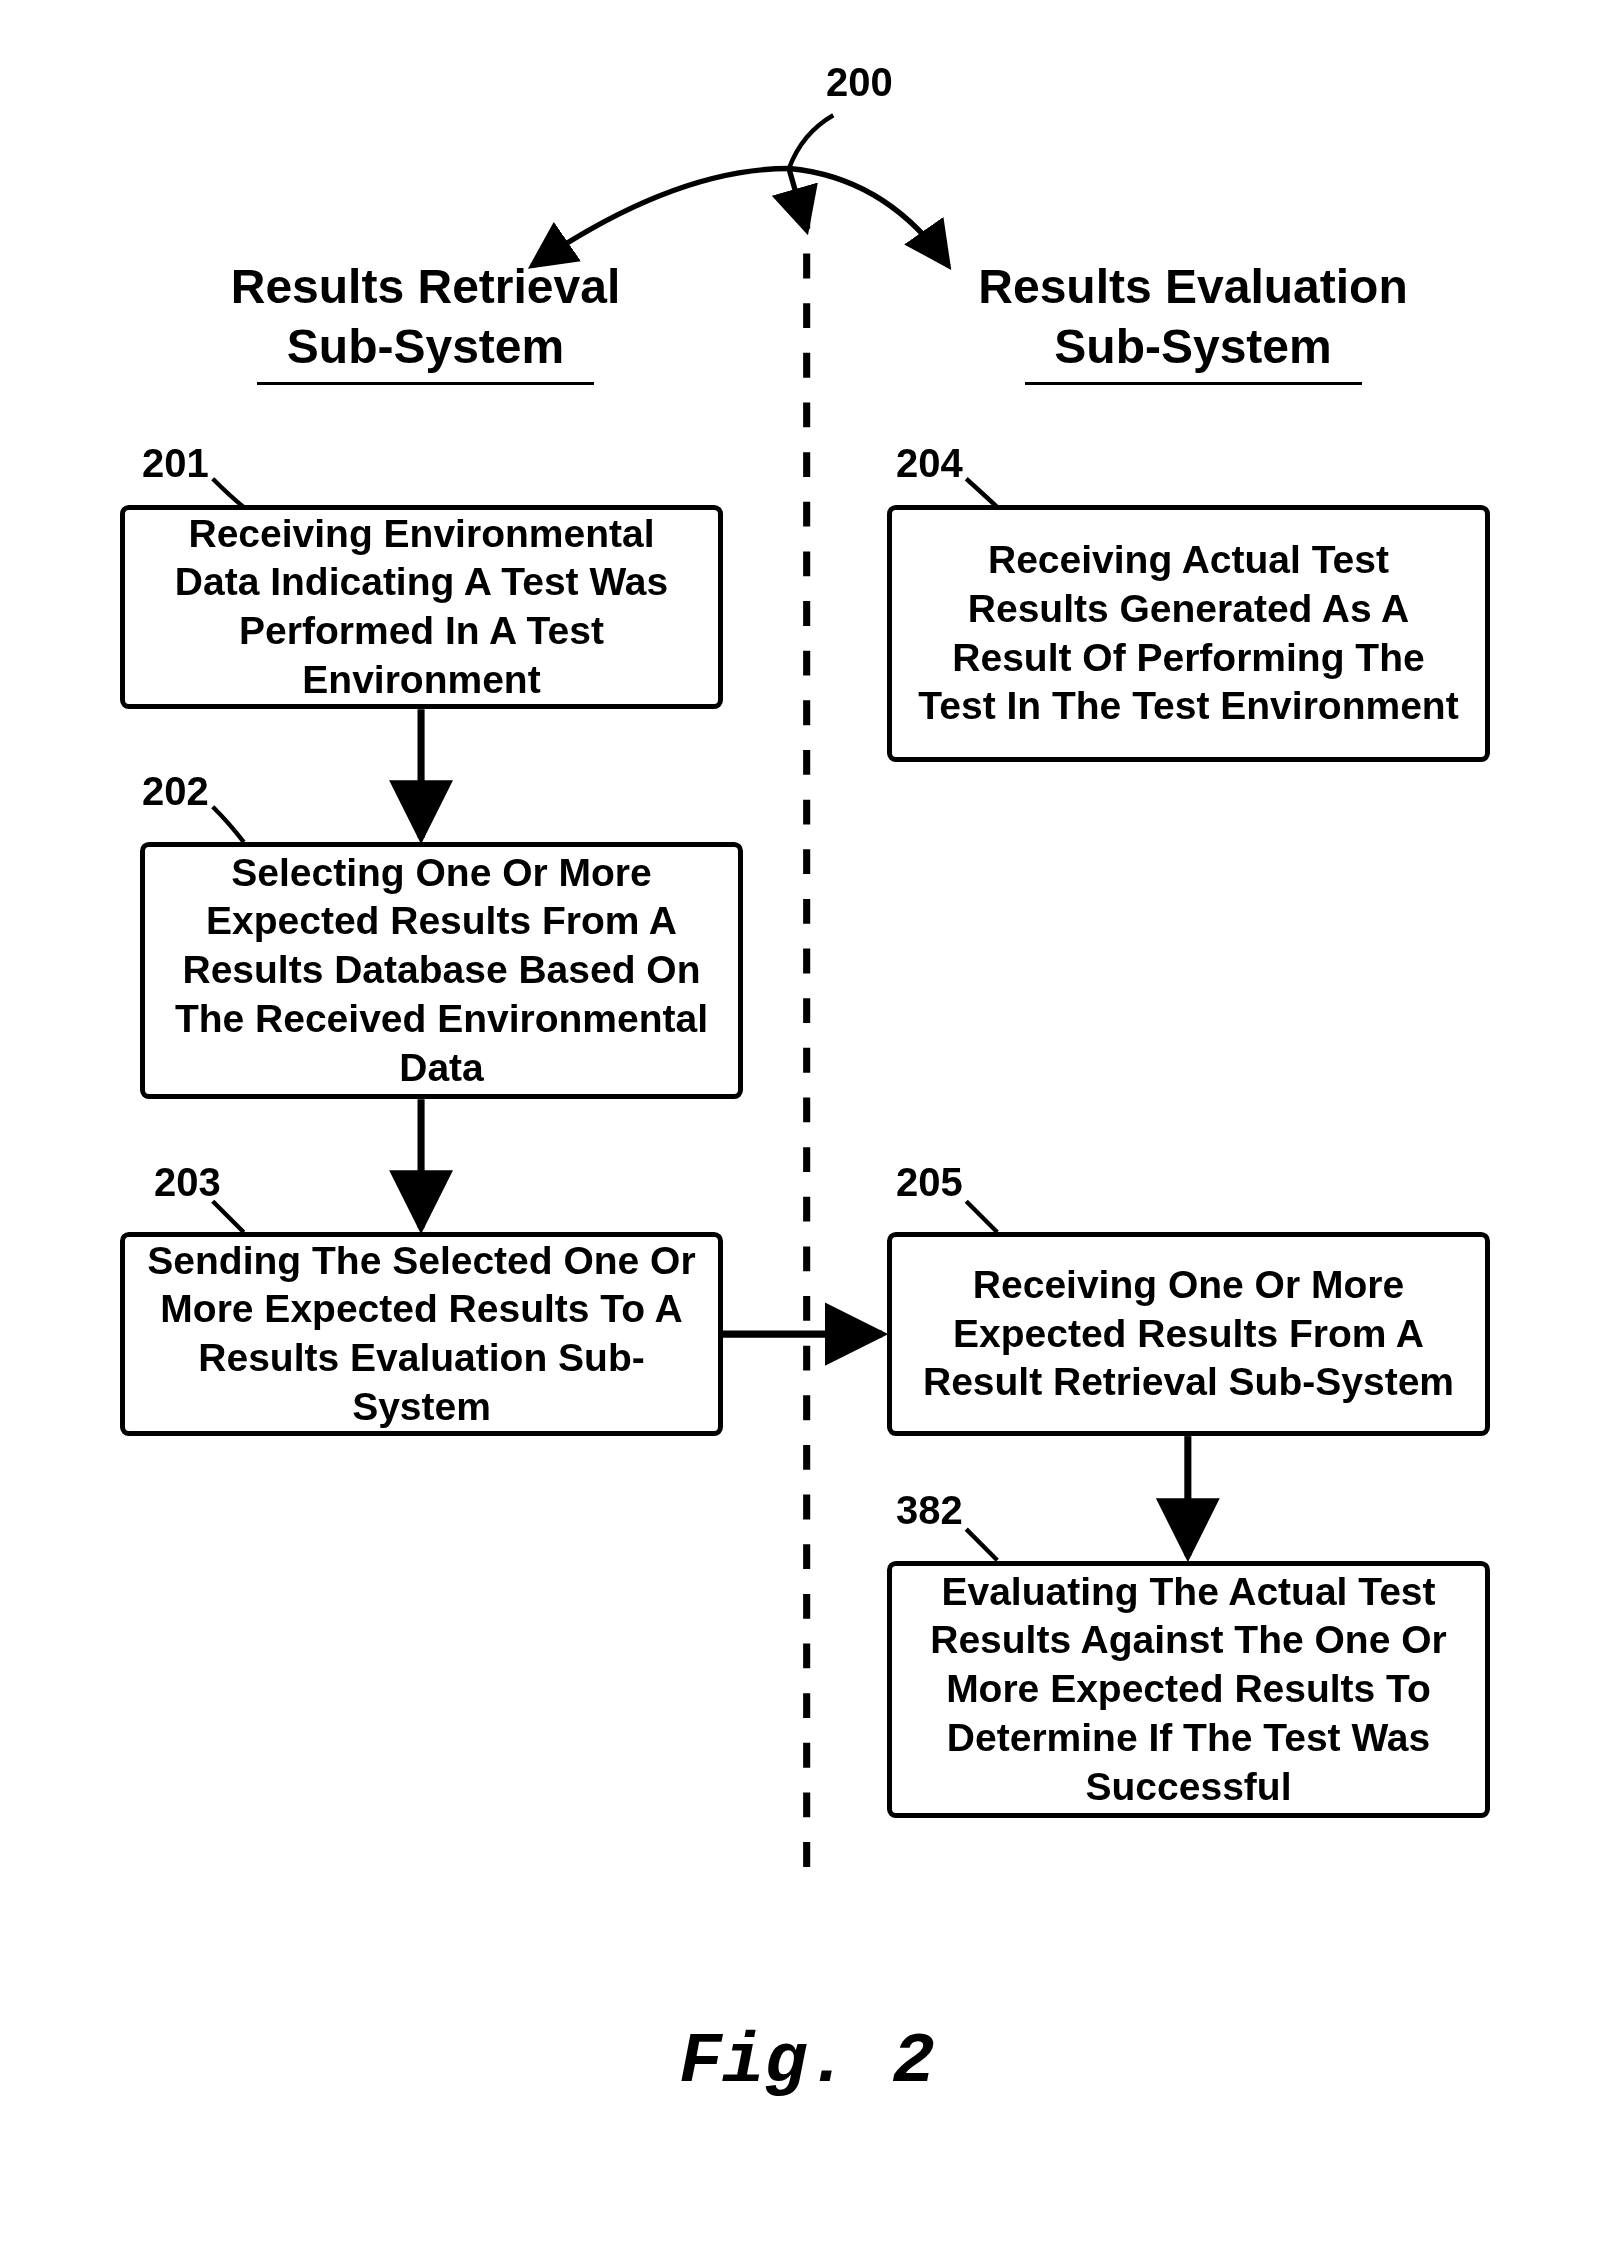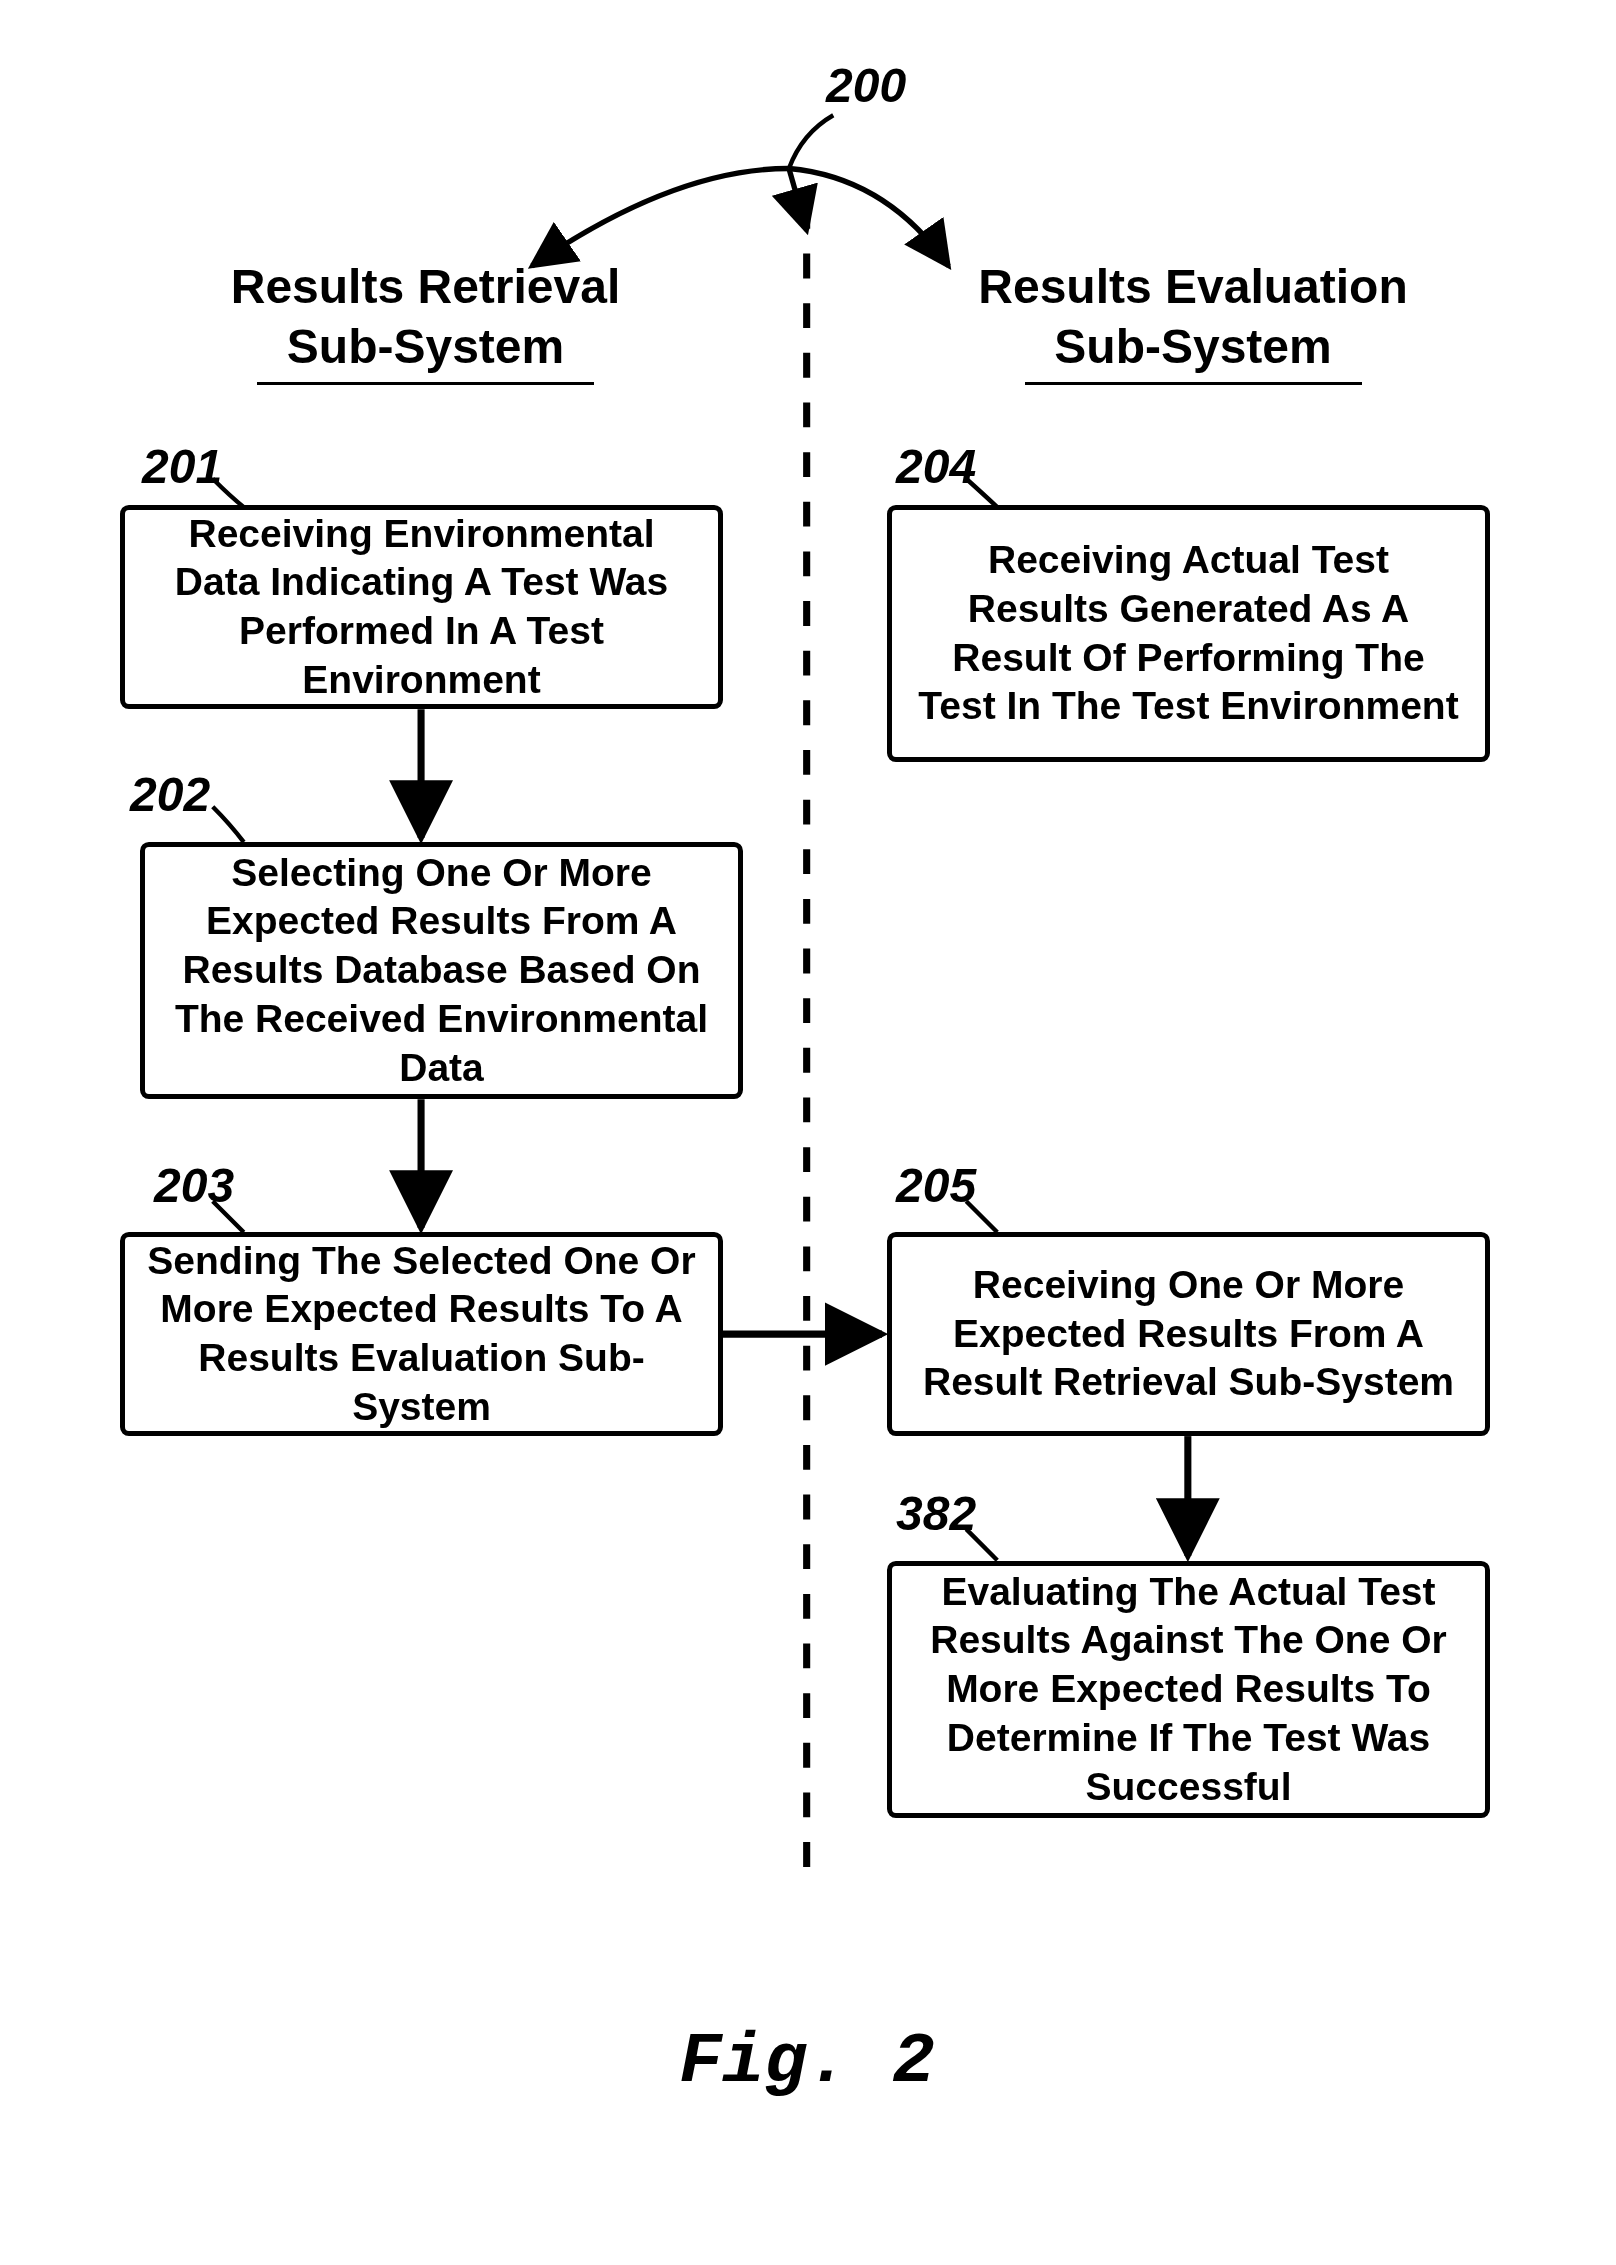--- a/index.html
+++ b/index.html
@@ -9,23 +9,22 @@
     font-family: Arial, Helvetica, sans-serif;
     color: #000;
   }
   .canvas {
     position: relative;
     width: 1616px;
     height: 2265px;
   }
   .ref-label {
     position: absolute;
-    font-style: italic;
     font-weight: 700;
-    font-size: 48px;
+    font-size: 40px;
     line-height: 1;
   }
   .heading {
     position: absolute;
     font-weight: 700;
     font-size: 48px;
     text-align: center;
     line-height: 1.25;
   }
   .heading .underline {
@@ -81,21 +80,21 @@
     <span style="white-space: pre-line;">Results Evaluation
 Sub-System</span>
     <span class="underline" style="width: 337px;"></span>
   </div>
 
   <div class="ref-label" style="left: 142px; top: 443px;">201</div>
   <div class="box" style="left: 120px; top: 505px; width: 603px; height: 204px;">
     <span>Receiving Environmental Data Indicating A Test Was Performed In A Test Environment</span>
   </div>
 
-  <div class="ref-label" style="left: 130px; top: 771px;">202</div>
+  <div class="ref-label" style="left: 142px; top: 771px;">202</div>
   <div class="box" style="left: 120px; top: 842px; width: 603px; height: 257px; margin-left: 20px;">
     <span>Selecting One Or More Expected Results From A Results Database Based On The Received Environmental Data</span>
   </div>
 
   <div class="ref-label" style="left: 154px; top: 1162px;">203</div>
   <div class="box" style="left: 120px; top: 1232px; width: 603px; height: 204px;">
     <span>Sending The Selected One Or More Expected Results To A Results Evaluation Sub-System</span>
   </div>
 
   <div class="ref-label" style="left: 896px; top: 443px;">204</div>

